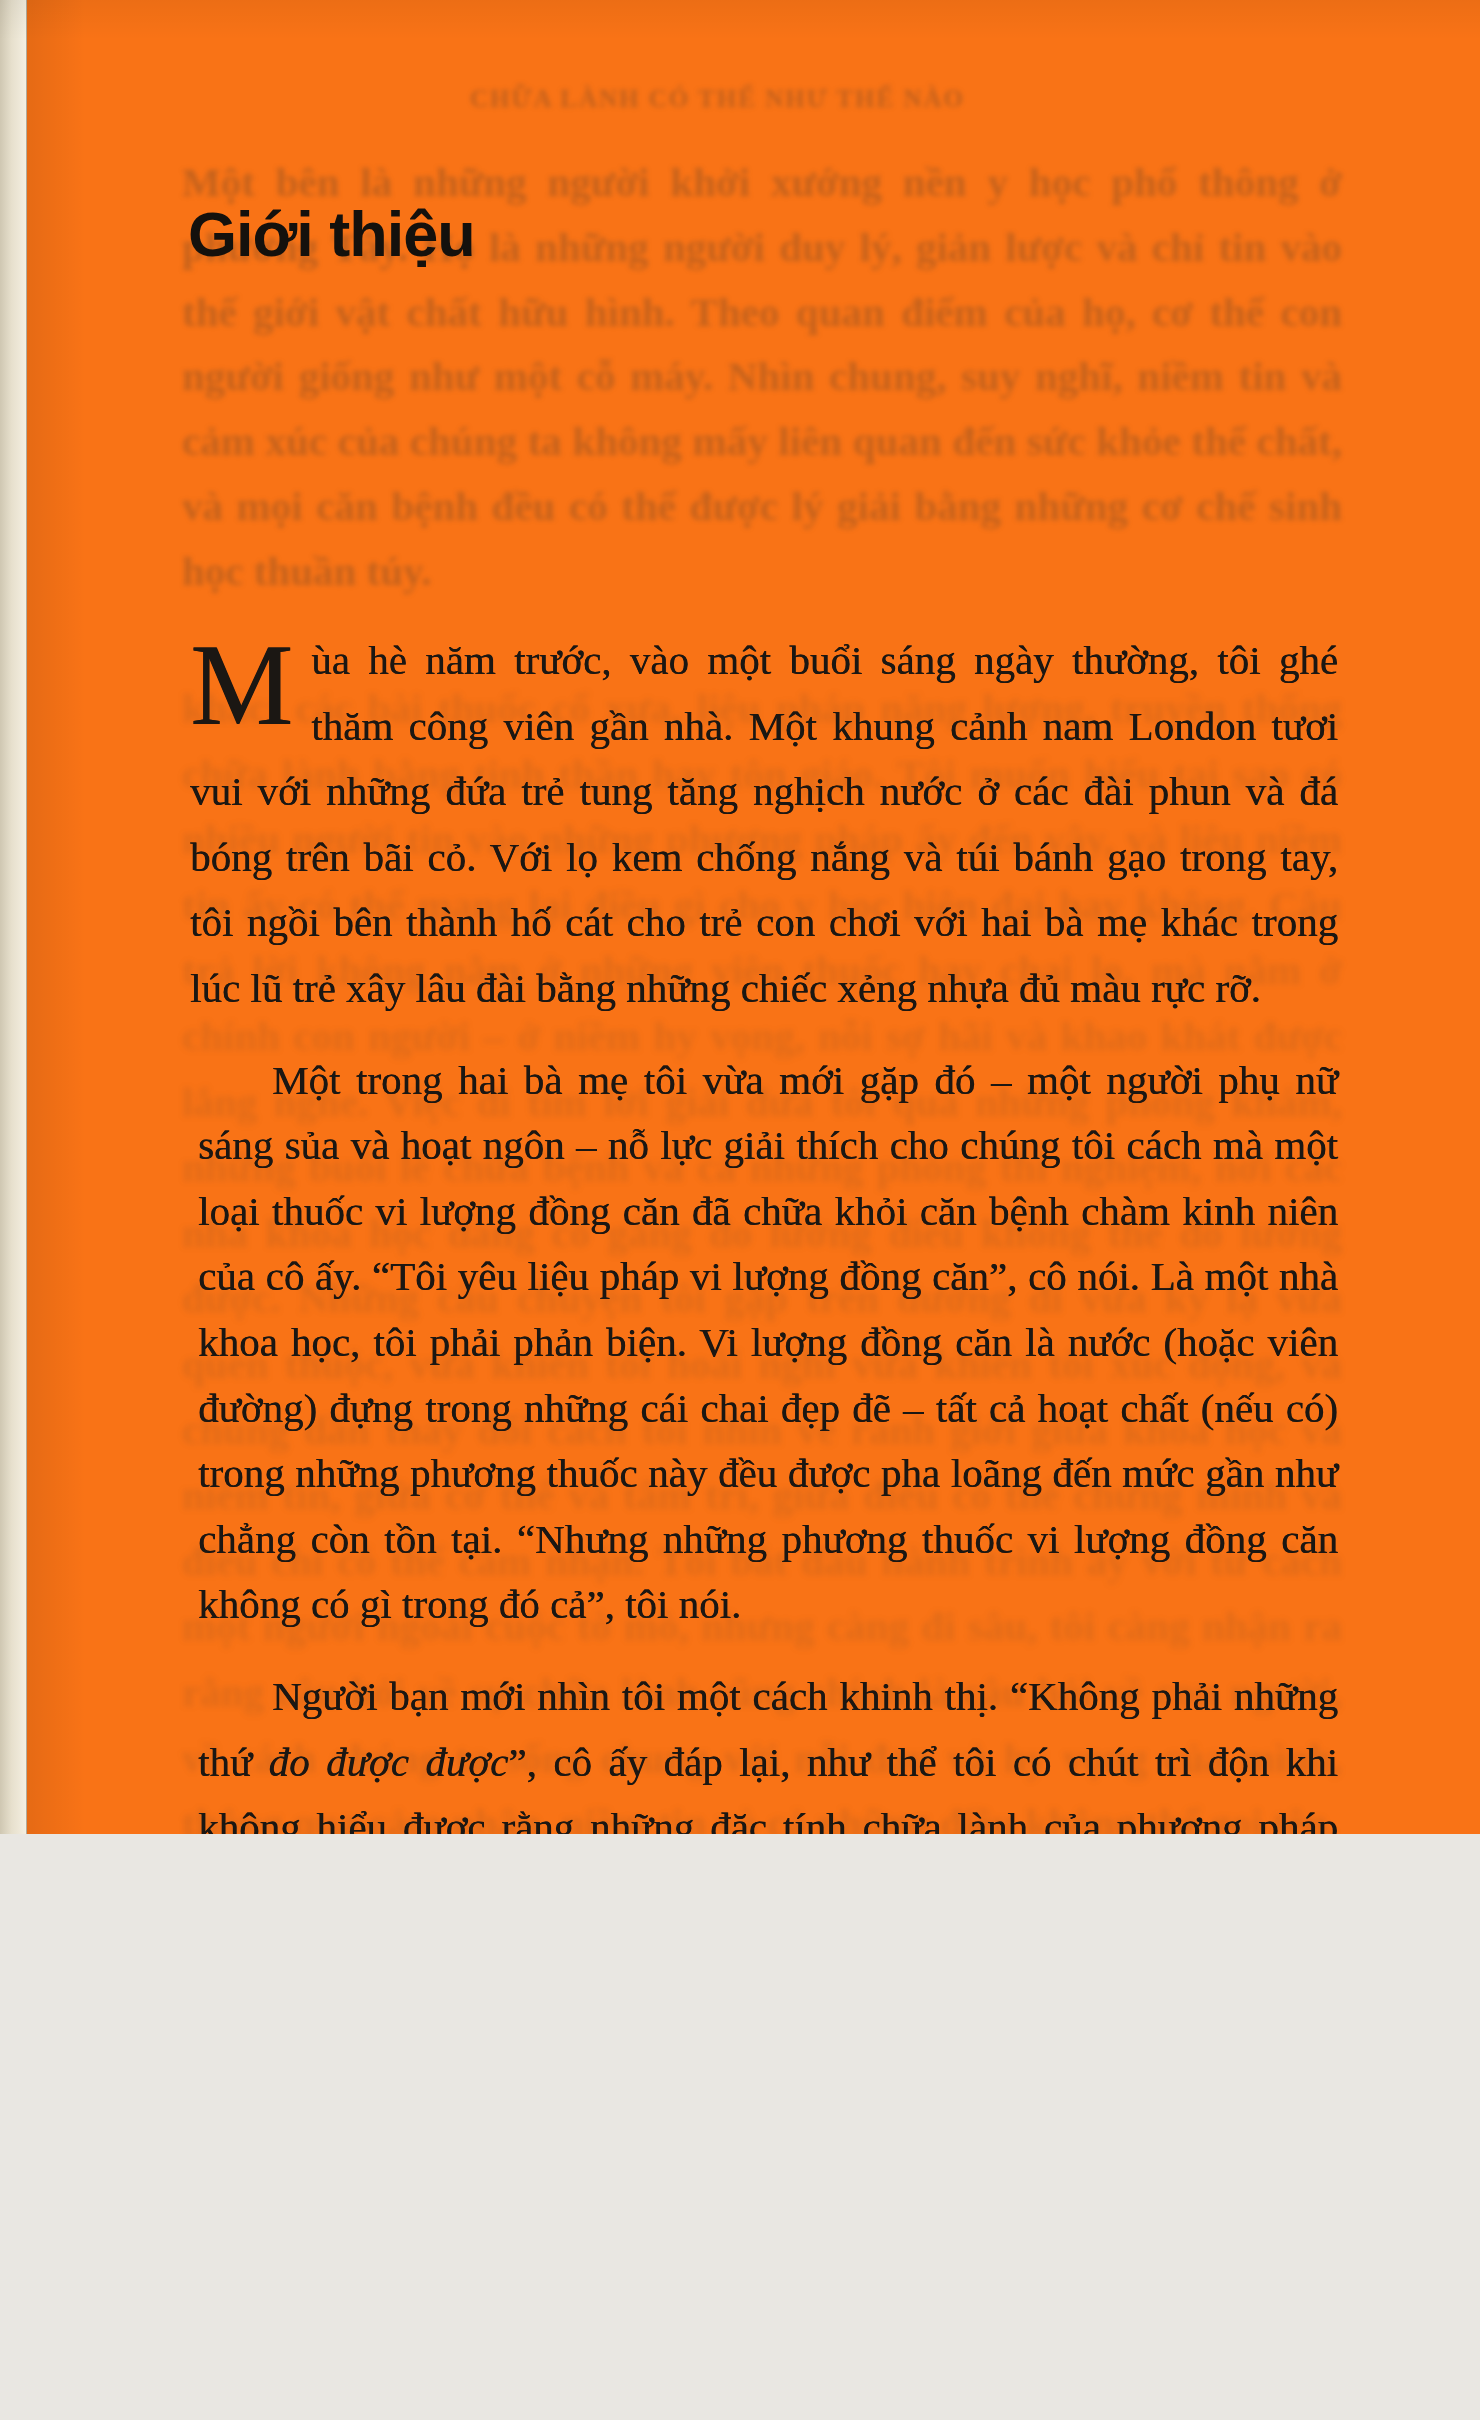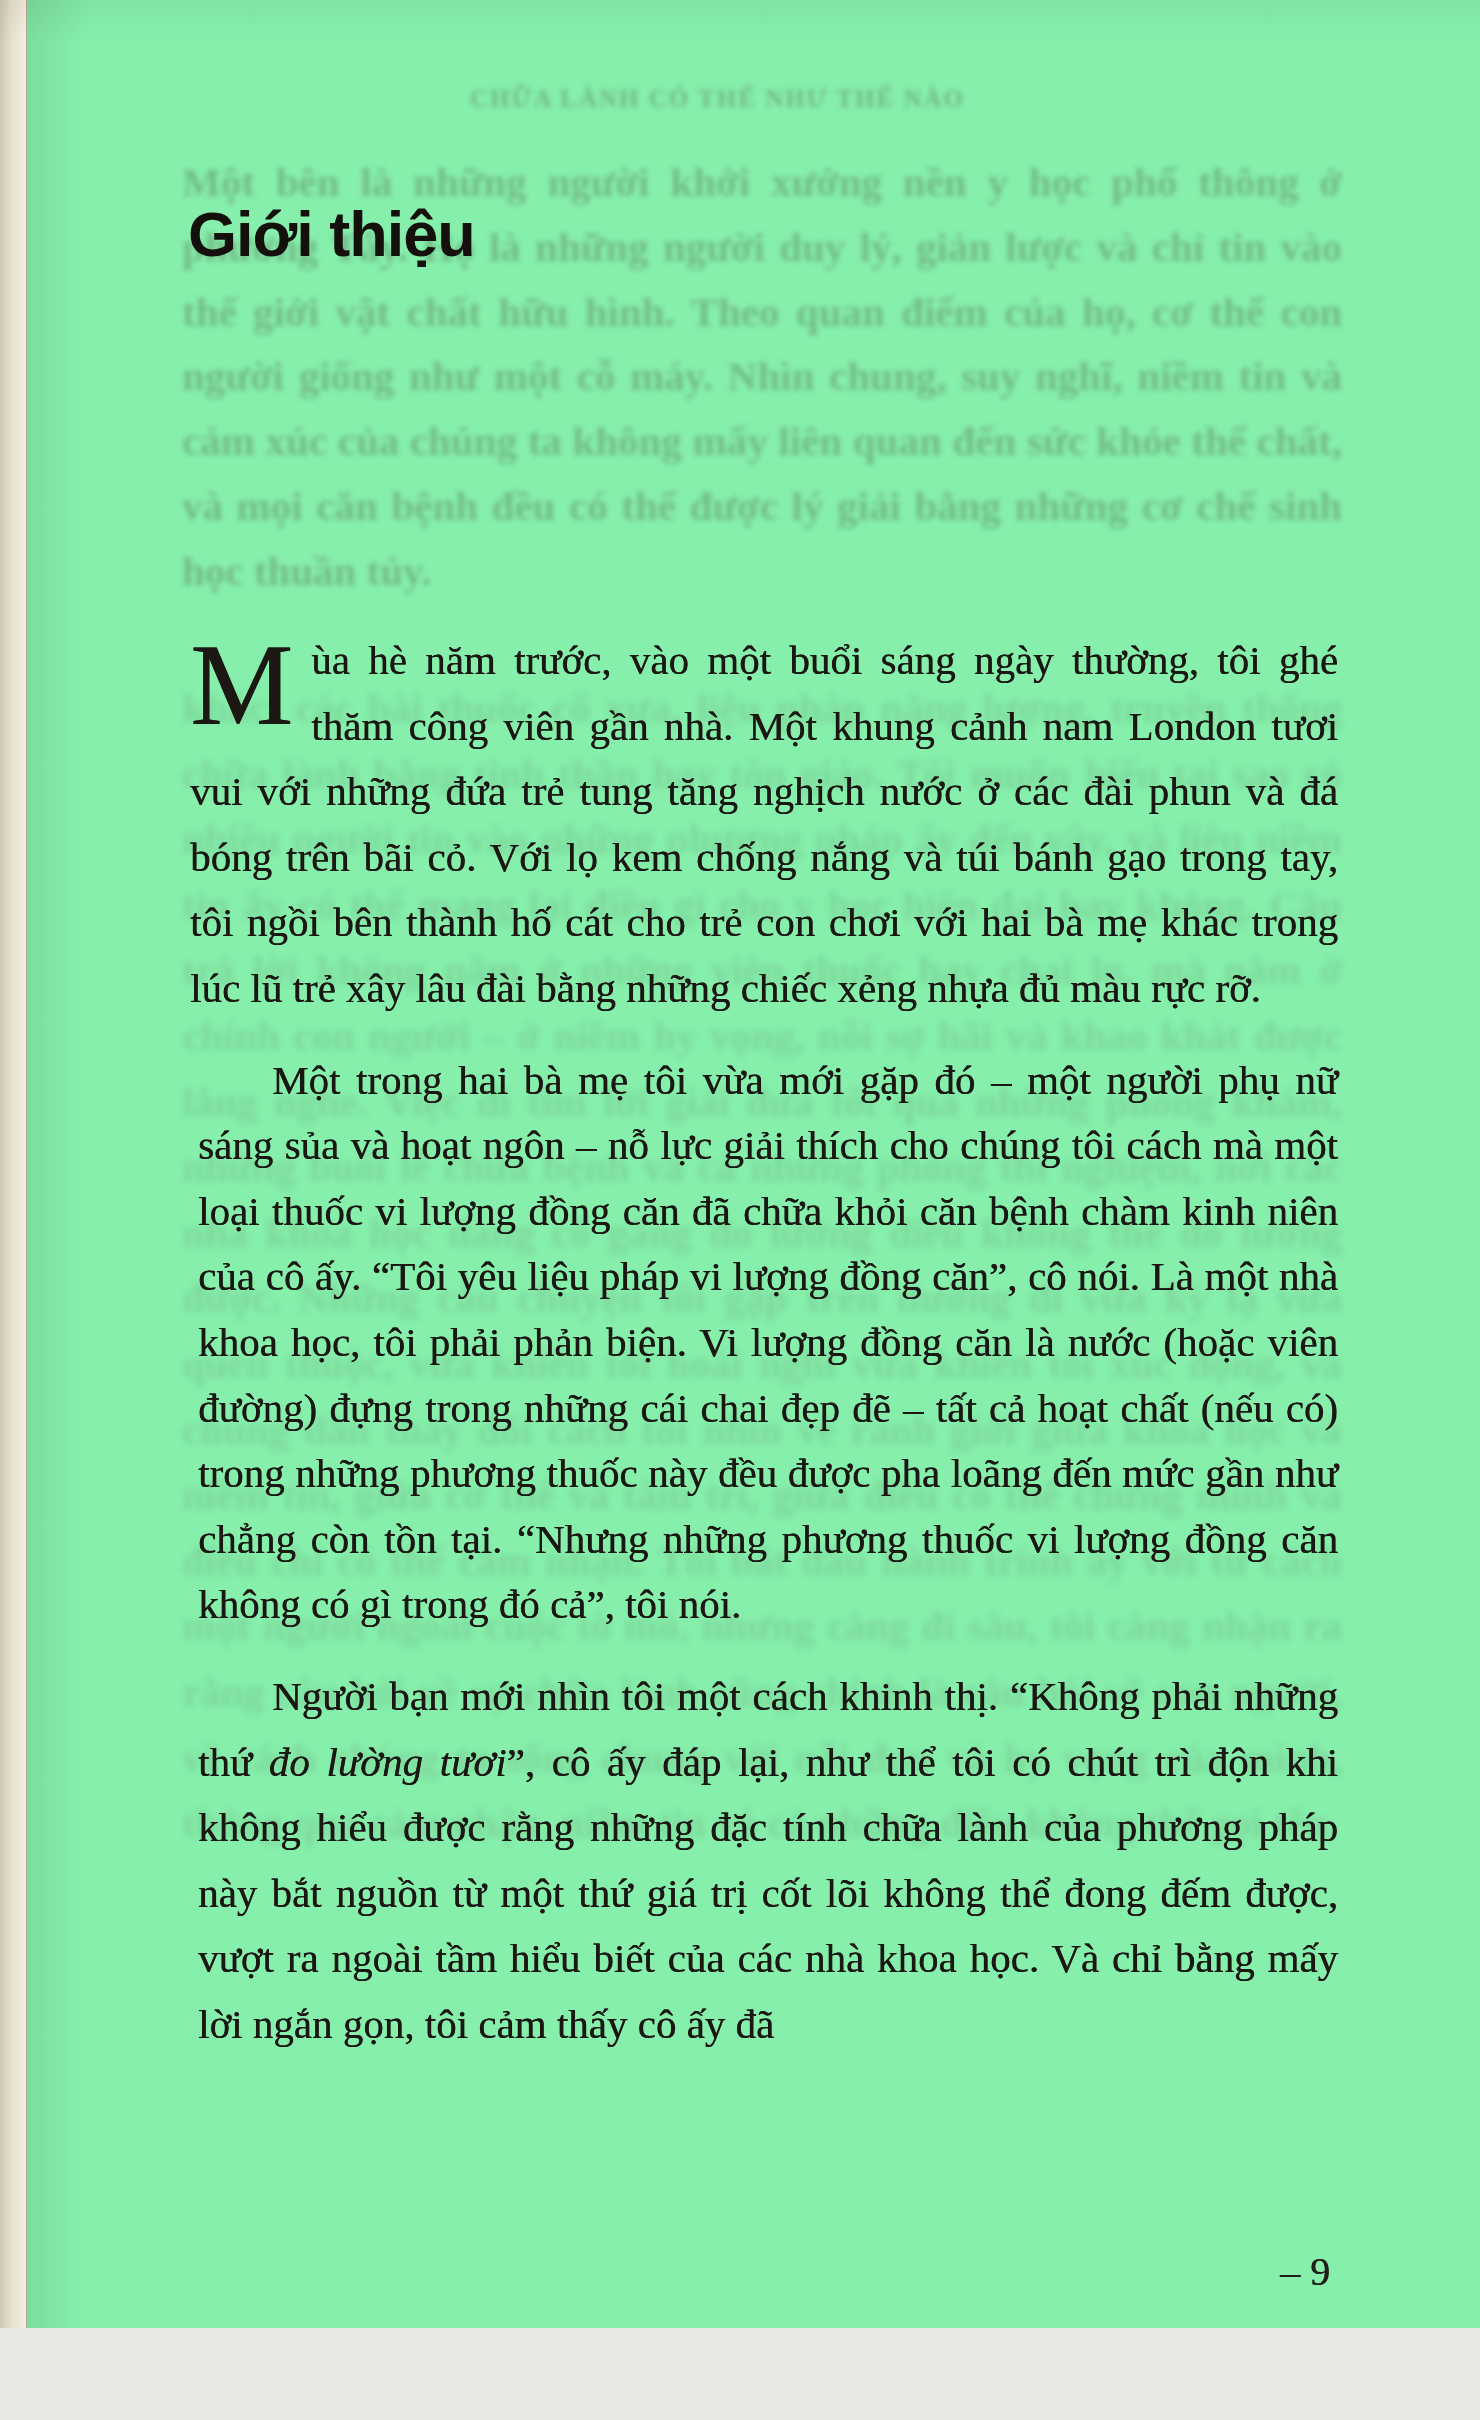--- a/index.html
+++ b/index.html
@@ -1,19 +1,19 @@
 <!DOCTYPE html>
 <html lang="vi"><head>
 <meta charset="utf-8">
 <style>
   html,body { margin:0; padding:0; background:#e9e7e2; }
   .page {
     position:relative;
-    width:1480px; height:2328px;
-    background:#86efac;
+    width:1480px; height:1834px;
+    background:#f97316;
     overflow:hidden;
     font-family:"Liberation Serif", serif;
   }
   
   .edge-strip {
     position:absolute; left:0; top:0; width:26px; height:100%;
     background:linear-gradient(90deg,#cfc7b2 0%,#e7e0cd 45%,#f4efe1 100%);
     border-right:1px solid rgba(0,0,0,0.14);
     z-index:5;
   }
@@ -98,19 +98,19 @@
 
   <h1 class="chapter-title">Giới thiệu</h1>
 
   <div class="body-text">
     <p>
       <span class="dropcap">M</span>
       <span>ùa hè năm trước, vào một buổi sáng ngày thường, tôi ghé thăm công viên gần nhà. Một khung cảnh nam London tươi vui với những đứa trẻ tung tăng nghịch nước ở các đài phun và đá bóng trên bãi cỏ. Với lọ kem chống nắng và túi bánh gạo trong tay, tôi ngồi bên thành hố cát cho trẻ con chơi với hai bà mẹ khác trong lúc lũ trẻ xây lâu đài bằng những chiếc xẻng nhựa đủ màu rực rỡ.</span>
     </p>
     <p class="para-indent">Một trong hai bà mẹ tôi vừa mới gặp đó – một người phụ nữ sáng sủa và hoạt ngôn – nỗ lực giải thích cho chúng tôi cách mà một loại thuốc vi lượng đồng căn đã chữa khỏi căn bệnh chàm kinh niên của cô ấy. “Tôi yêu liệu pháp vi lượng đồng căn”, cô nói. Là một nhà khoa học, tôi phải phản biện. Vi lượng đồng căn là nước (hoặc viên đường) đựng trong những cái chai đẹp đẽ – tất cả hoạt chất (nếu có) trong những phương thuốc này đều được pha loãng đến mức gần như chẳng còn tồn tại. “Nhưng những phương thuốc vi lượng đồng căn không có gì trong đó cả”, tôi nói.</p>
     <p class="para-indent">
-      <span>Người bạn mới nhìn tôi một cách khinh thị. “Không phải những thứ </span><em>đo lường tươi</em><span>”, cô ấy đáp lại, như thể tôi có chút trì độn khi không hiểu được rằng những đặc tính chữa lành của phương pháp này bắt nguồn từ một thứ giá trị cốt lõi không thể đong đếm được, vượt ra ngoài tầm hiểu biết của các nhà khoa học. Và chỉ bằng mấy lời ngắn gọn, tôi cảm thấy cô ấy đã</span>
+      <span>Người bạn mới nhìn tôi một cách khinh thị. “Không phải những thứ </span><em>đo được được</em><span>”, cô ấy đáp lại, như thể tôi có chút trì độn khi không hiểu được rằng những đặc tính chữa lành của phương pháp này bắt nguồn từ một thứ giá trị cốt lõi không thể đong đếm được, vượt ra ngoài tầm hiểu biết của các nhà khoa học. Và chỉ bằng mấy lời ngắn gọn, tôi cảm thấy cô ấy đã</span>
     </p>
   </div>
 
   <div class="page-number">– 9</div>
 
 </div>
 
 </body></html>

